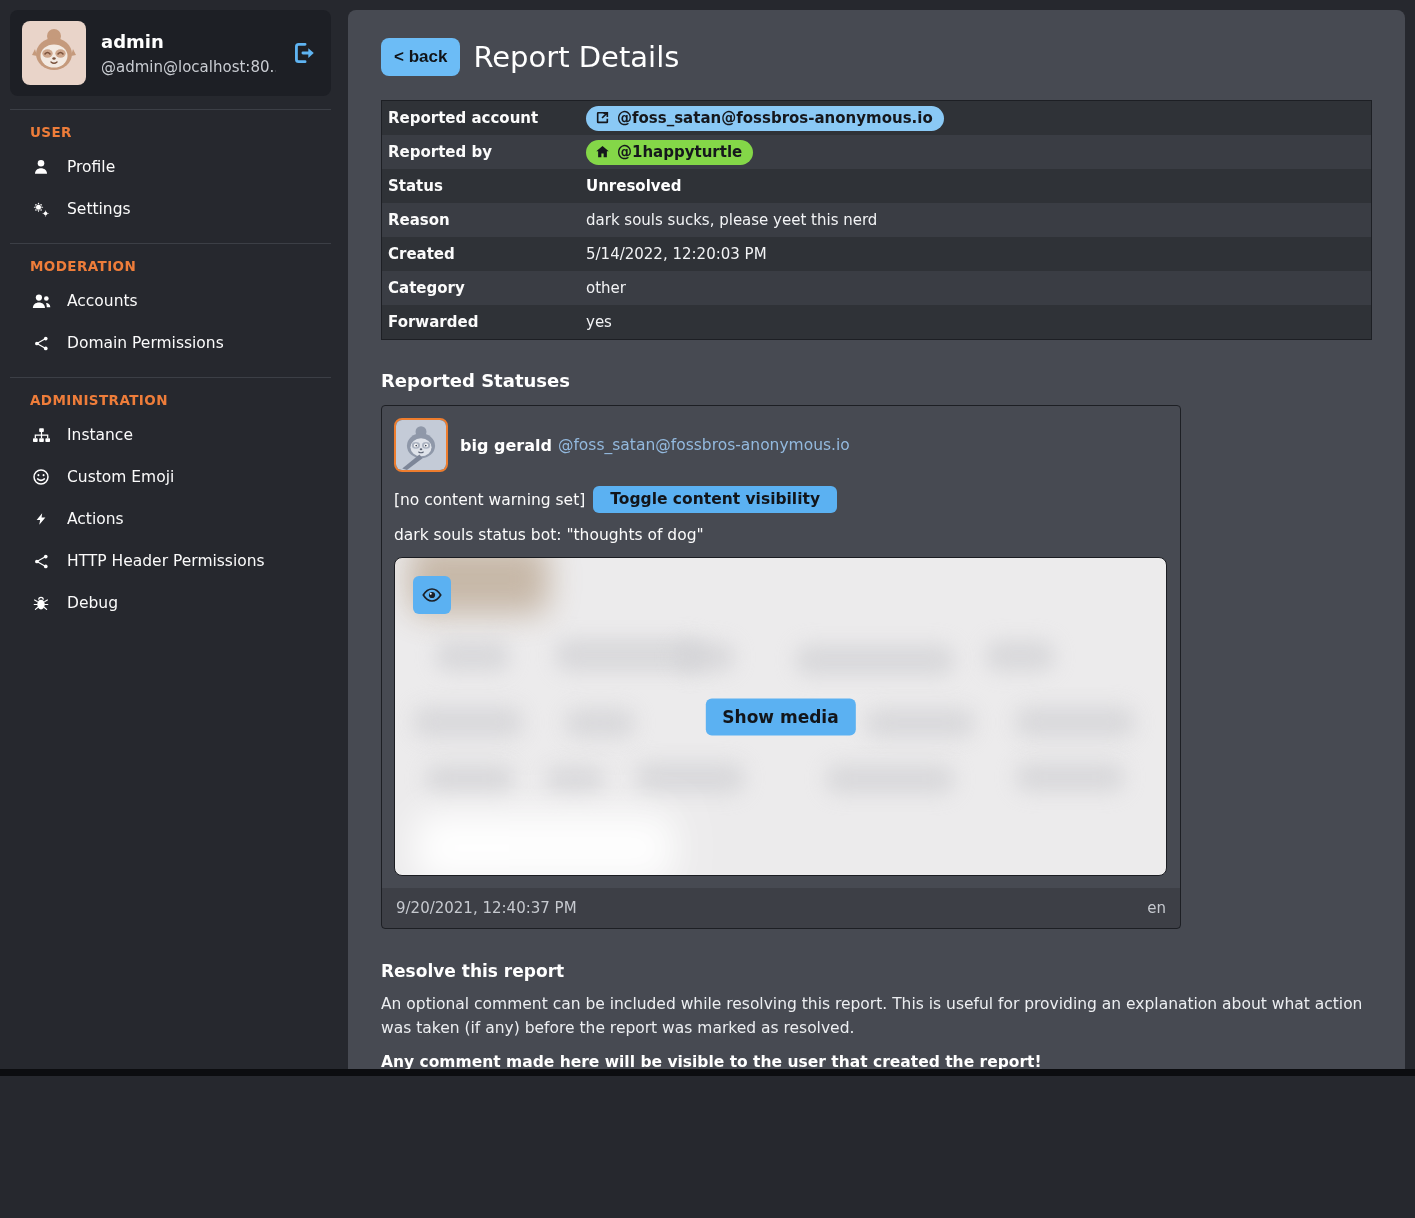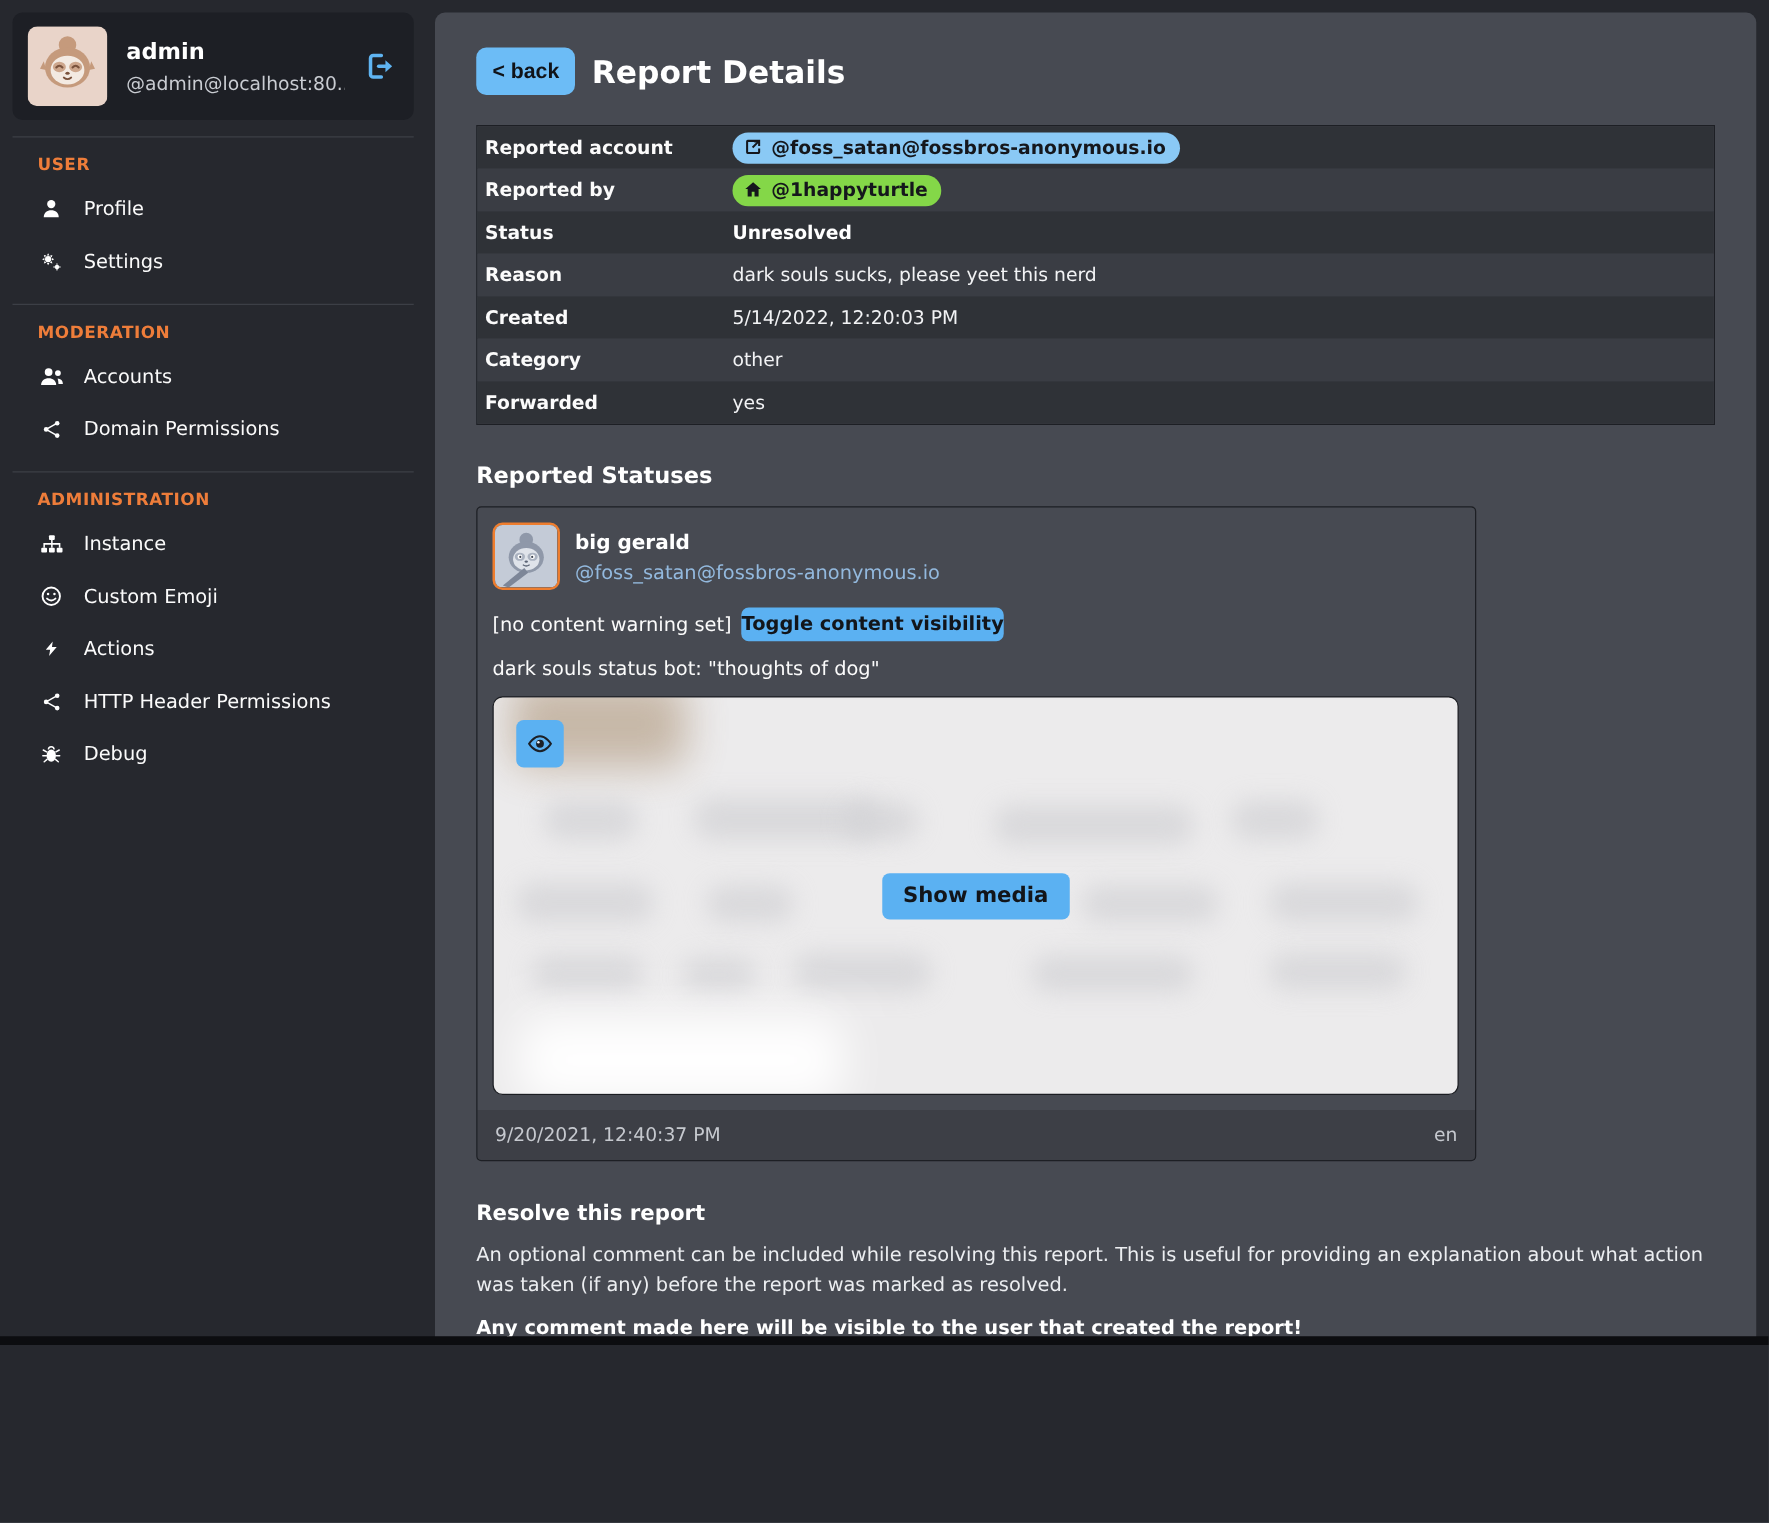--- a/index.html
+++ b/index.html
@@ -41,21 +41,21 @@
   .main-panel {
     position:absolute; left:348px; top:10px; width:1057px; min-height:1200px;
     background:#474a52; border-radius:8px; padding:28px 33px 30px 33px;
   }
   .header-row { display:flex; align-items:center; gap:13px; }
   .back-button {
     background:#6cbcf6; color:#101318; font-weight:bold; font-size:17px;
     padding:9px 13px; border-radius:8px; border:none; cursor:pointer;
     font-family:Liberation Sans, sans-serif;
   }
-  .page-title { font-size:25px; font-weight:bold; color:#ffffff; }
+  .page-title { font-size:29px; font-weight:normal; color:#ffffff; }
   
   .details-table { margin-top:24px; border:1px solid #1d1f24; }
   .detail-row { display:grid; grid-template-columns:198px 1fr; align-items:center; min-height:34px; padding:0 6px; }
   .detail-row:nth-child(odd) { background:#2f3237; }
   .detail-row:nth-child(even) { background:#3a3d44; }
   .detail-label { font-weight:bold; font-size:15px; }
   .detail-value { font-size:15px; color:#f2f3f5; }
   .detail-value.bold { font-weight:bold; color:#ffffff; }
   .badge {
     display:inline-flex; align-items:center; gap:7px;
@@ -70,29 +70,29 @@
   .status-card {
     margin-top:14px; width:800px; border:1px solid #1d1f24; border-radius:4px;
     padding:12px;
   }
   .status-header { display:flex; gap:12px; align-items:center; }
   .status-avatar {
     width:54px; height:54px; border-radius:8px; border:2px solid #ee7d2e;
     overflow:hidden; flex:0 0 auto;
   }
   .status-avatar svg { display:block; }
-  .status-names { display:flex; flex-direction:column; gap:6px; }
+  .status-names { display:flex; gap:6px;align-items:center; }
   .status-displayname { font-weight:bold; font-size:16px; color:#ffffff; }
   .status-handle { font-size:15.5px; color:#93b9de; cursor:pointer; }
   .cw-row { margin-top:14px; display:flex; align-items:center; gap:8px; font-size:15.5px; }
   .toggle-btn, .showmedia-btn, .resolve-btn {
     background:#5bb1f2; color:#12151a; font-weight:bold; border:none; cursor:pointer;
     border-radius:6px; font-family:inherit;
   }
-  .toggle-btn { font-size:15.5px; padding:4px 0 5px; }
+  .toggle-btn { font-size:15.5px; padding:4px 17px 5px; }
   .status-content { margin-top:13px; font-size:15.5px; color:#fbfbfb; }
   .media-wrapper {
     margin-top:13px; width:773px; height:319px; border-radius:8px;
     border:1px solid #1b1d22; background:#ecebec; position:relative; overflow:hidden;
   }
   .blur-blob { position:absolute; border-radius:14px; filter:blur(10px); background:#d3d3d6; opacity:.75; }
   .blob-brown { background:#9a7a55; opacity:.45; filter:blur(16px); }
   .blob-white { background:#ffffff; opacity:.95; filter:blur(18px); }
   .eye-button {
     position:absolute; top:18px; left:18px; width:38px; height:38px;

